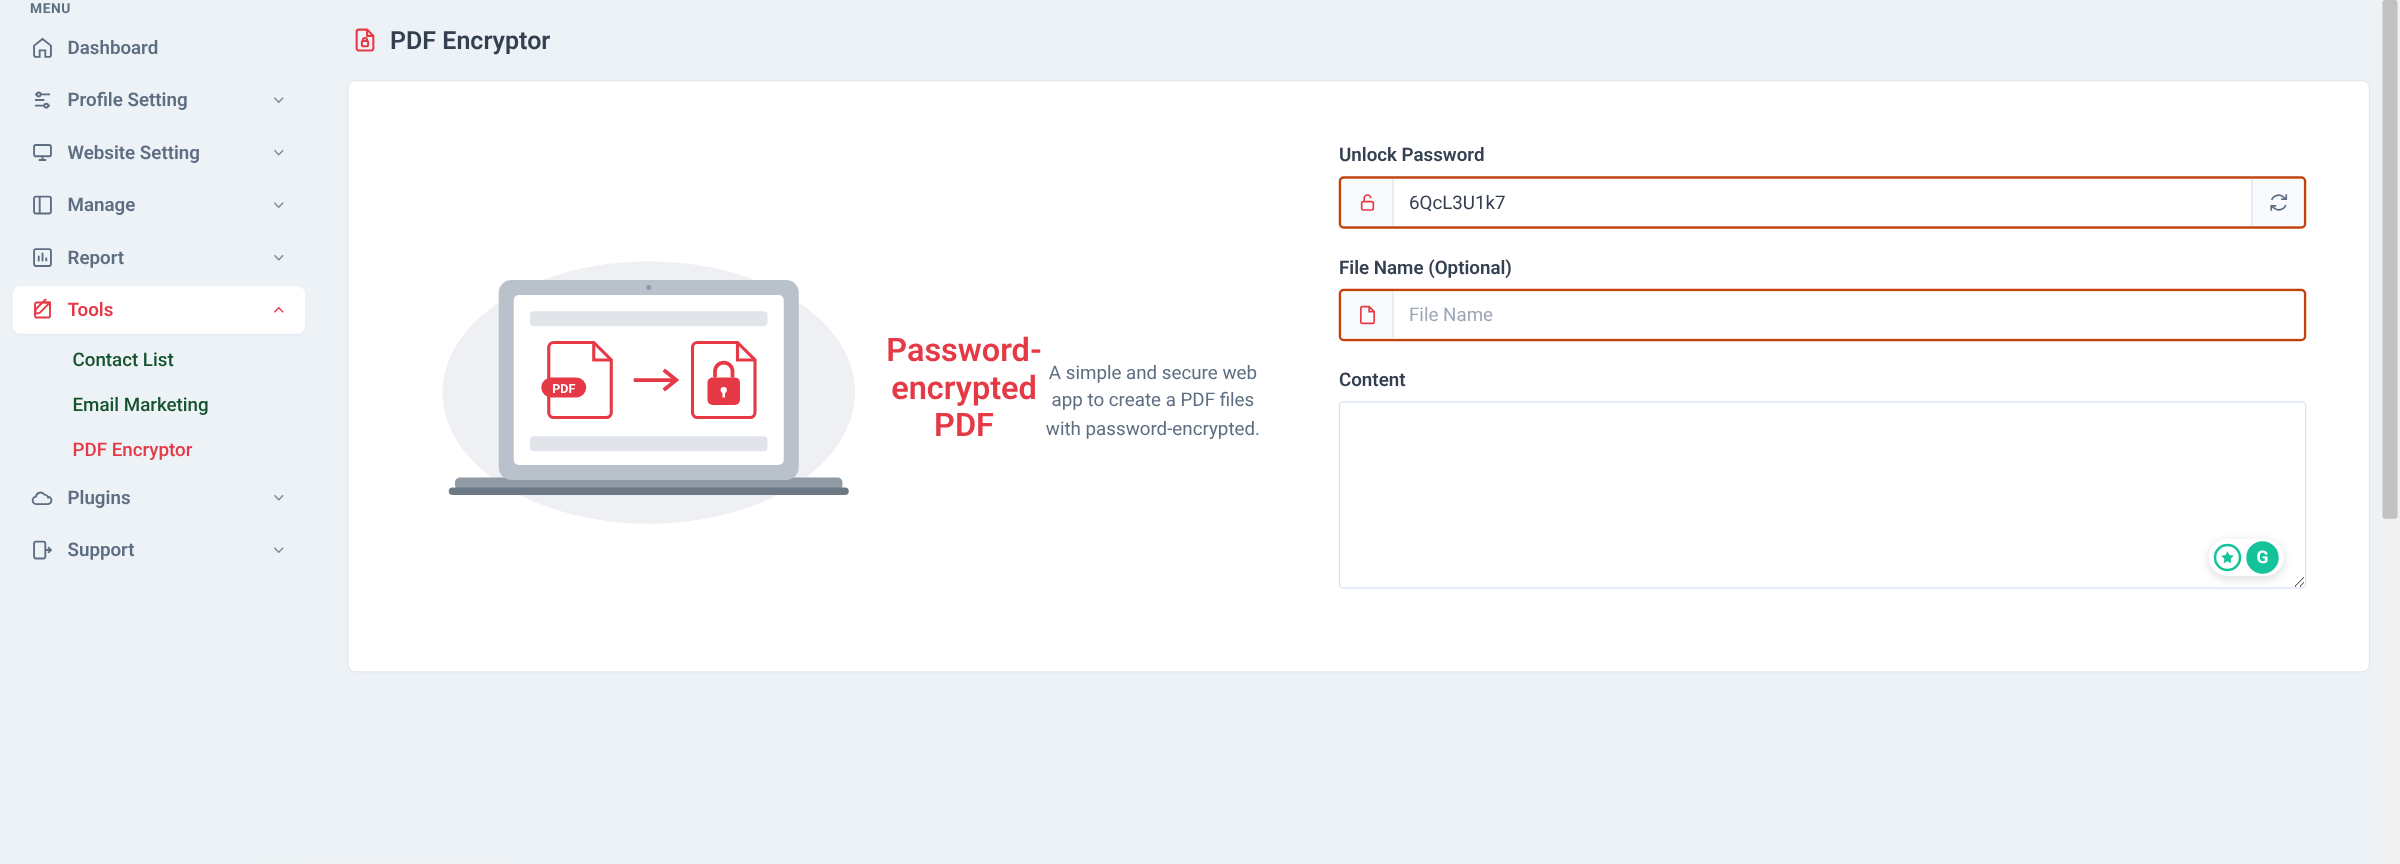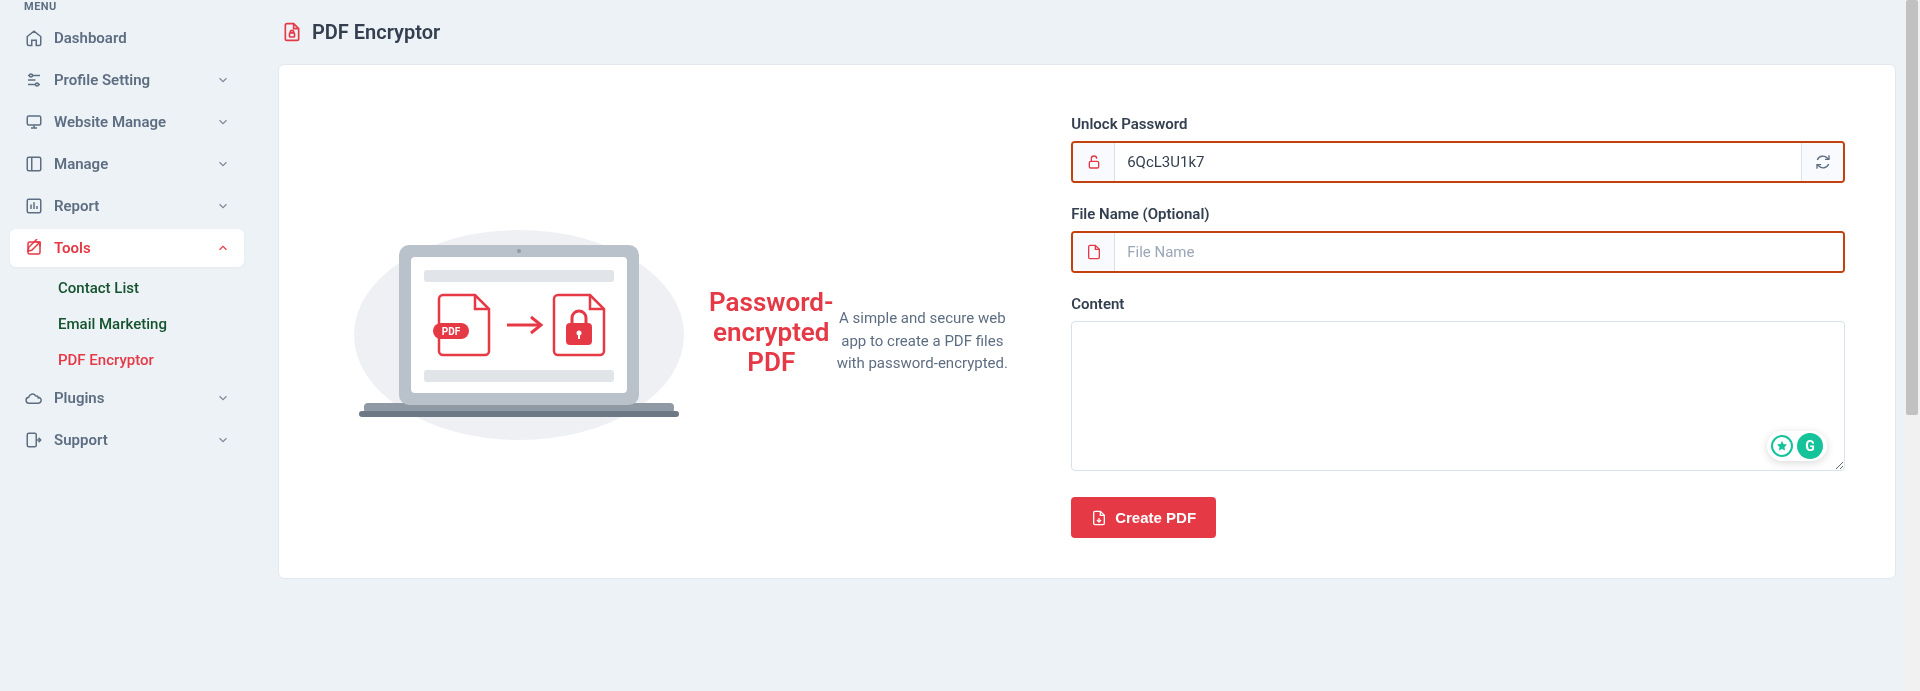--- a/index.html
+++ b/index.html
@@ -260,21 +260,21 @@
   </div>
 
   <div class="nav-item">
     <span class="icon">
       <svg width="18" height="18" viewBox="0 0 24 24" fill="none" stroke="currentColor" stroke-width="2">
           <rect x="3" y="4" width="18" height="12" rx="2"></rect>
           <line x1="8" y1="20" x2="16" y2="20"></line>
           <line x1="12" y1="16" x2="12" y2="20"></line>
         </svg>
     </span>
-    <span>Website Manage</span>
+    <span>Website Setting</span>
     <span class="chev">
       <svg width="14" height="14" viewBox="0 0 24 24" fill="none" stroke="currentColor" stroke-width="2">
           <polyline points="6 9 12 15 18 9"></polyline>
         </svg>
     </span>
   </div>
 
   <div class="nav-item">
     <span class="icon">
       <svg width="18" height="18" viewBox="0 0 24 24" fill="none" stroke="currentColor" stroke-width="2">
@@ -462,31 +462,20 @@
             <span class="badge-dot1">
               <svg width="12" height="12" viewBox="0 0 24 24" fill="currentColor">
                   <path d="M12 2l3 6 7 1-5 5 1 7-6-3-6 3 1-7-5-5 7-1z"></path>
                 </svg>
             </span>
             <span class="badge-dot2">G</span>
           </div>
         </div>
       </div>
 
-      <button class="btn-primary">
-        <span style="display:flex">
-          <svg width="16" height="16" viewBox="0 0 24 24" fill="none" stroke="currentColor" stroke-width="2">
-              <path d="M14 2H6a2 2 0 0 0-2 2v16a2 2 0 0 0 2 2h12a2 2 0 0 0 2-2V8l-6-6z"></path>
-              <path d="M14 2v6h6"></path>
-              <path d="M12 18v-6"></path>
-              <path d="M9 15l3 3 3-3"></path>
-            </svg>
-        </span>
-        <span>Create PDF</span>
-      </button>
 
     </div>
   </div>
 </main>
 
 <div class="scrollbar-stub">
   <div class="scrollbar-thumb"></div>
 </div>
 
 </body></html>

